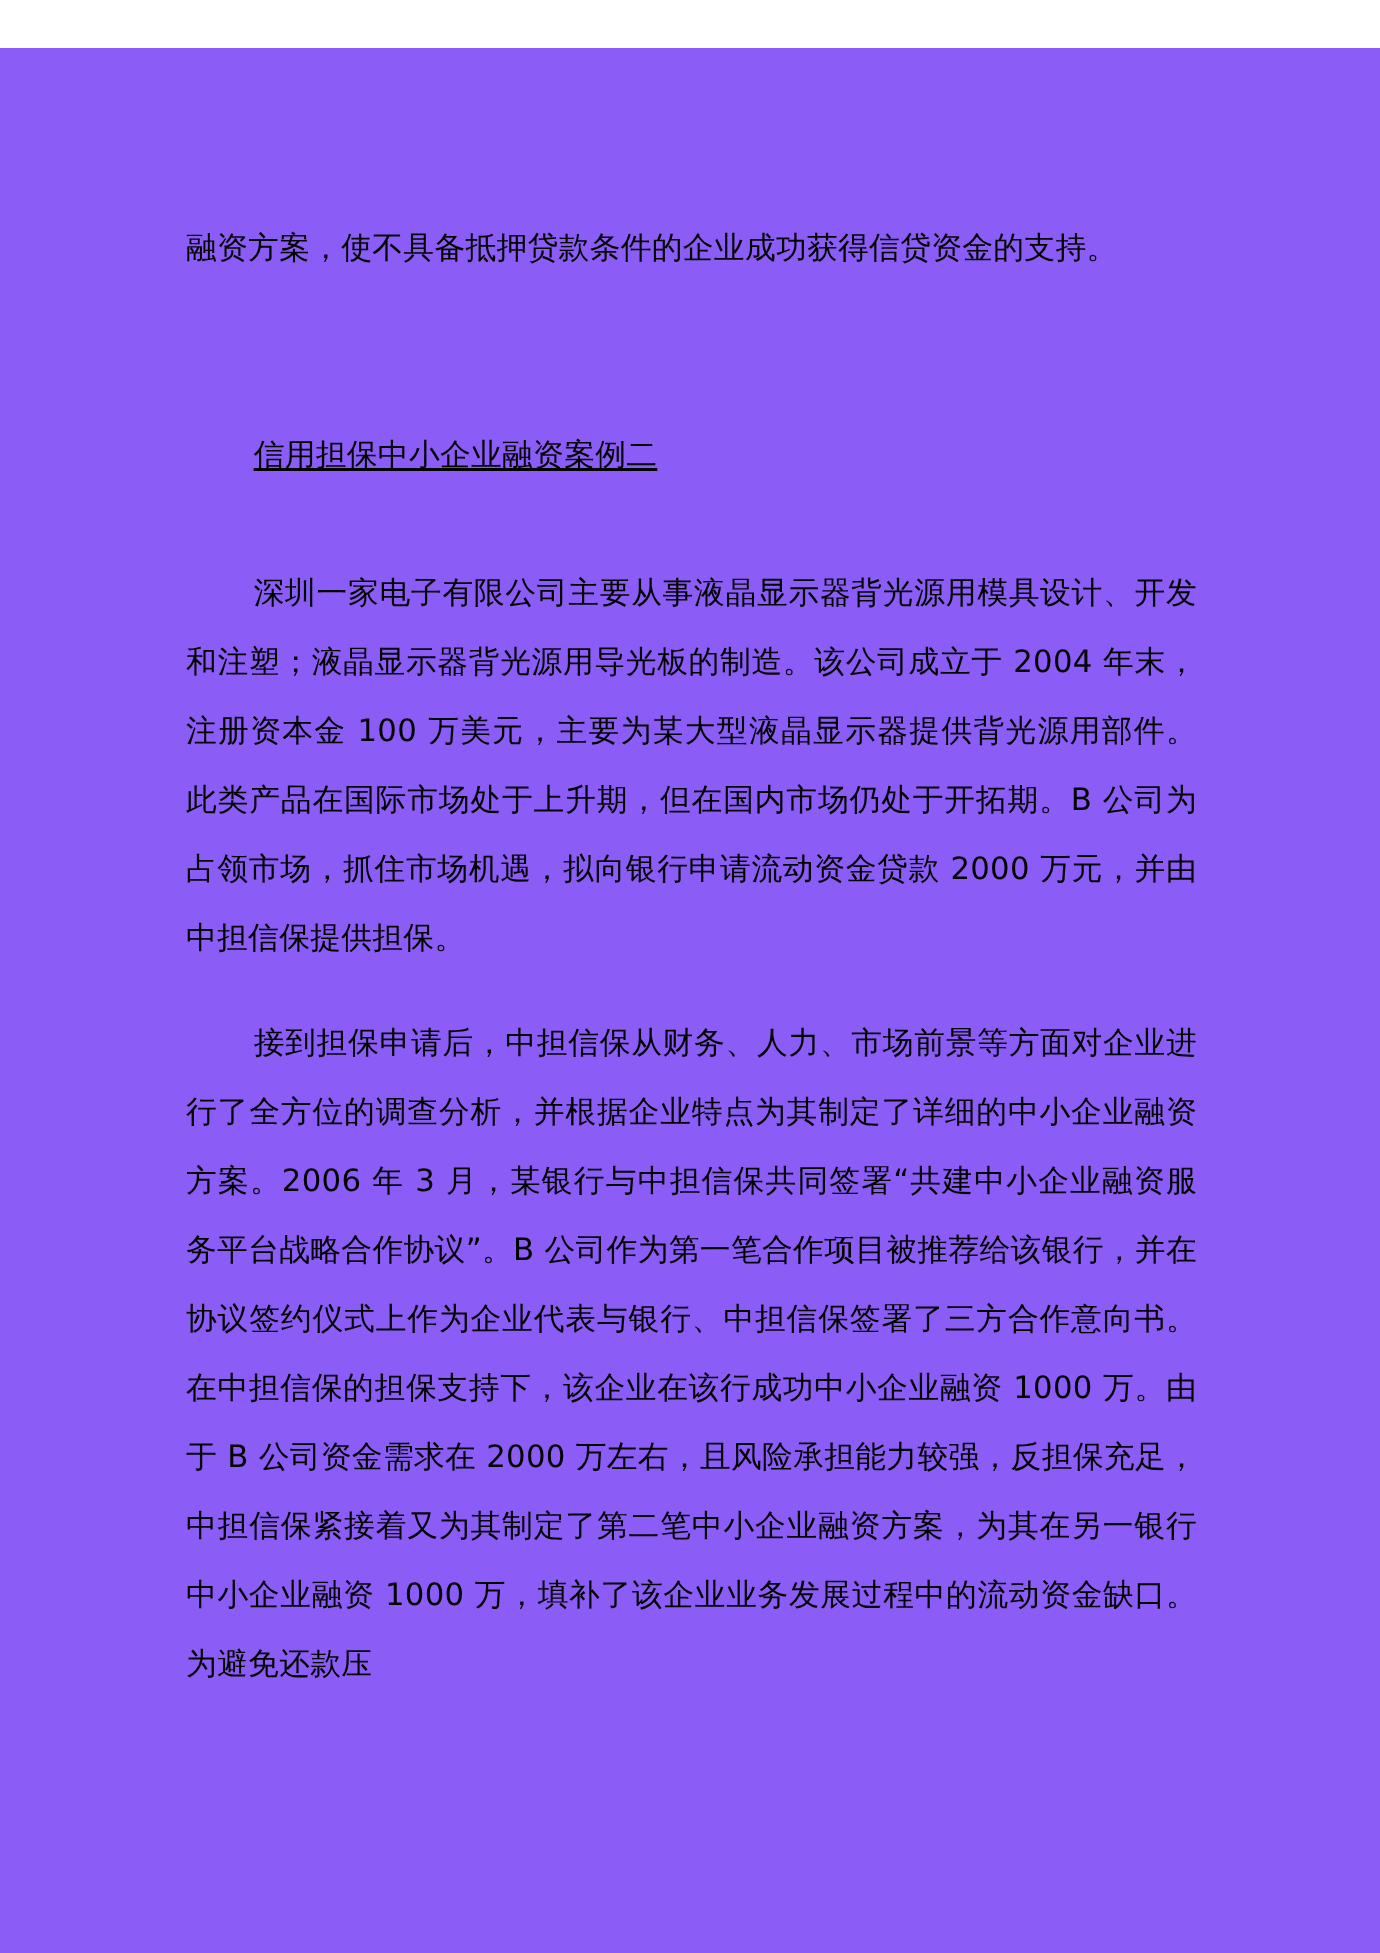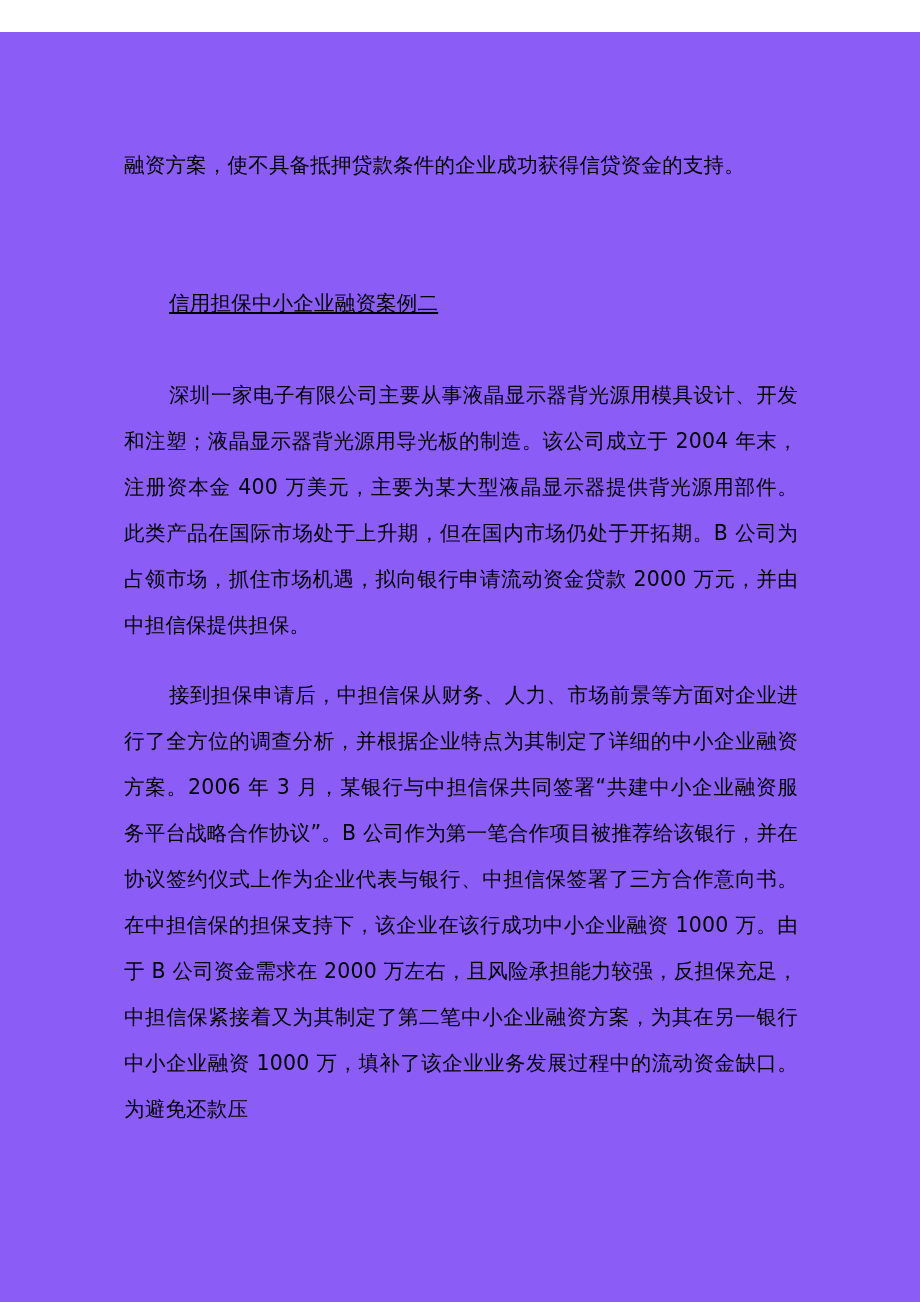--- a/index.html
+++ b/index.html
@@ -57,20 +57,20 @@
   <div class="content">
 
     <p class="plain">融资方案，使不具备抵押贷款条件的企业成功获得信贷资金的支持。</p>
 
     <div class="spacer-lg"></div>
 
     <p class="heading">信用担保中小企业融资案例二</p>
 
     <div class="spacer-md"></div>
 
-    <p class="indent">深圳一家电子有限公司主要从事液晶显示器背光源用模具设计、开发和注塑；液晶显示器背光源用导光板的制造。该公司成立于 2004 年末，注册资本金 400 万美元，主要为某大型液晶显示器提供背光源用部件。此类产品在国际市场处于上升期，但在国内市场仍处于开拓期。B 公司为占领市场，抓住市场机遇，拟向银行申请流动资金贷款 2000 万元，并由中担信保提供担保。</p>
+    <p class="indent">深圳一家电子有限公司主要从事液晶显示器背光源用模具设计、开发和注塑；液晶显示器背光源用导光板的制造。该公司成立于 2004 年末，注册资本金 100 万美元，主要为某大型液晶显示器提供背光源用部件。此类产品在国际市场处于上升期，但在国内市场仍处于开拓期。B 公司为占领市场，抓住市场机遇，拟向银行申请流动资金贷款 2000 万元，并由中担信保提供担保。</p>
 
     <div class="spacer-sm"></div>
 
     <p class="indent">接到担保申请后，中担信保从财务、人力、市场前景等方面对企业进行了全方位的调查分析，并根据企业特点为其制定了详细的中小企业融资方案。2006 年 3 月，某银行与中担信保共同签署“共建中小企业融资服务平台战略合作协议”。B 公司作为第一笔合作项目被推荐给该银行，并在协议签约仪式上作为企业代表与银行、中担信保签署了三方合作意向书。在中担信保的担保支持下，该企业在该行成功中小企业融资 1000 万。由于 B 公司资金需求在 2000 万左右，且风险承担能力较强，反担保充足，中担信保紧接着又为其制定了第二笔中小企业融资方案，为其在另一银行中小企业融资 1000 万，填补了该企业业务发展过程中的流动资金缺口。为避免还款压</p>
 
   </div>
 </div>
 
 </body></html>

